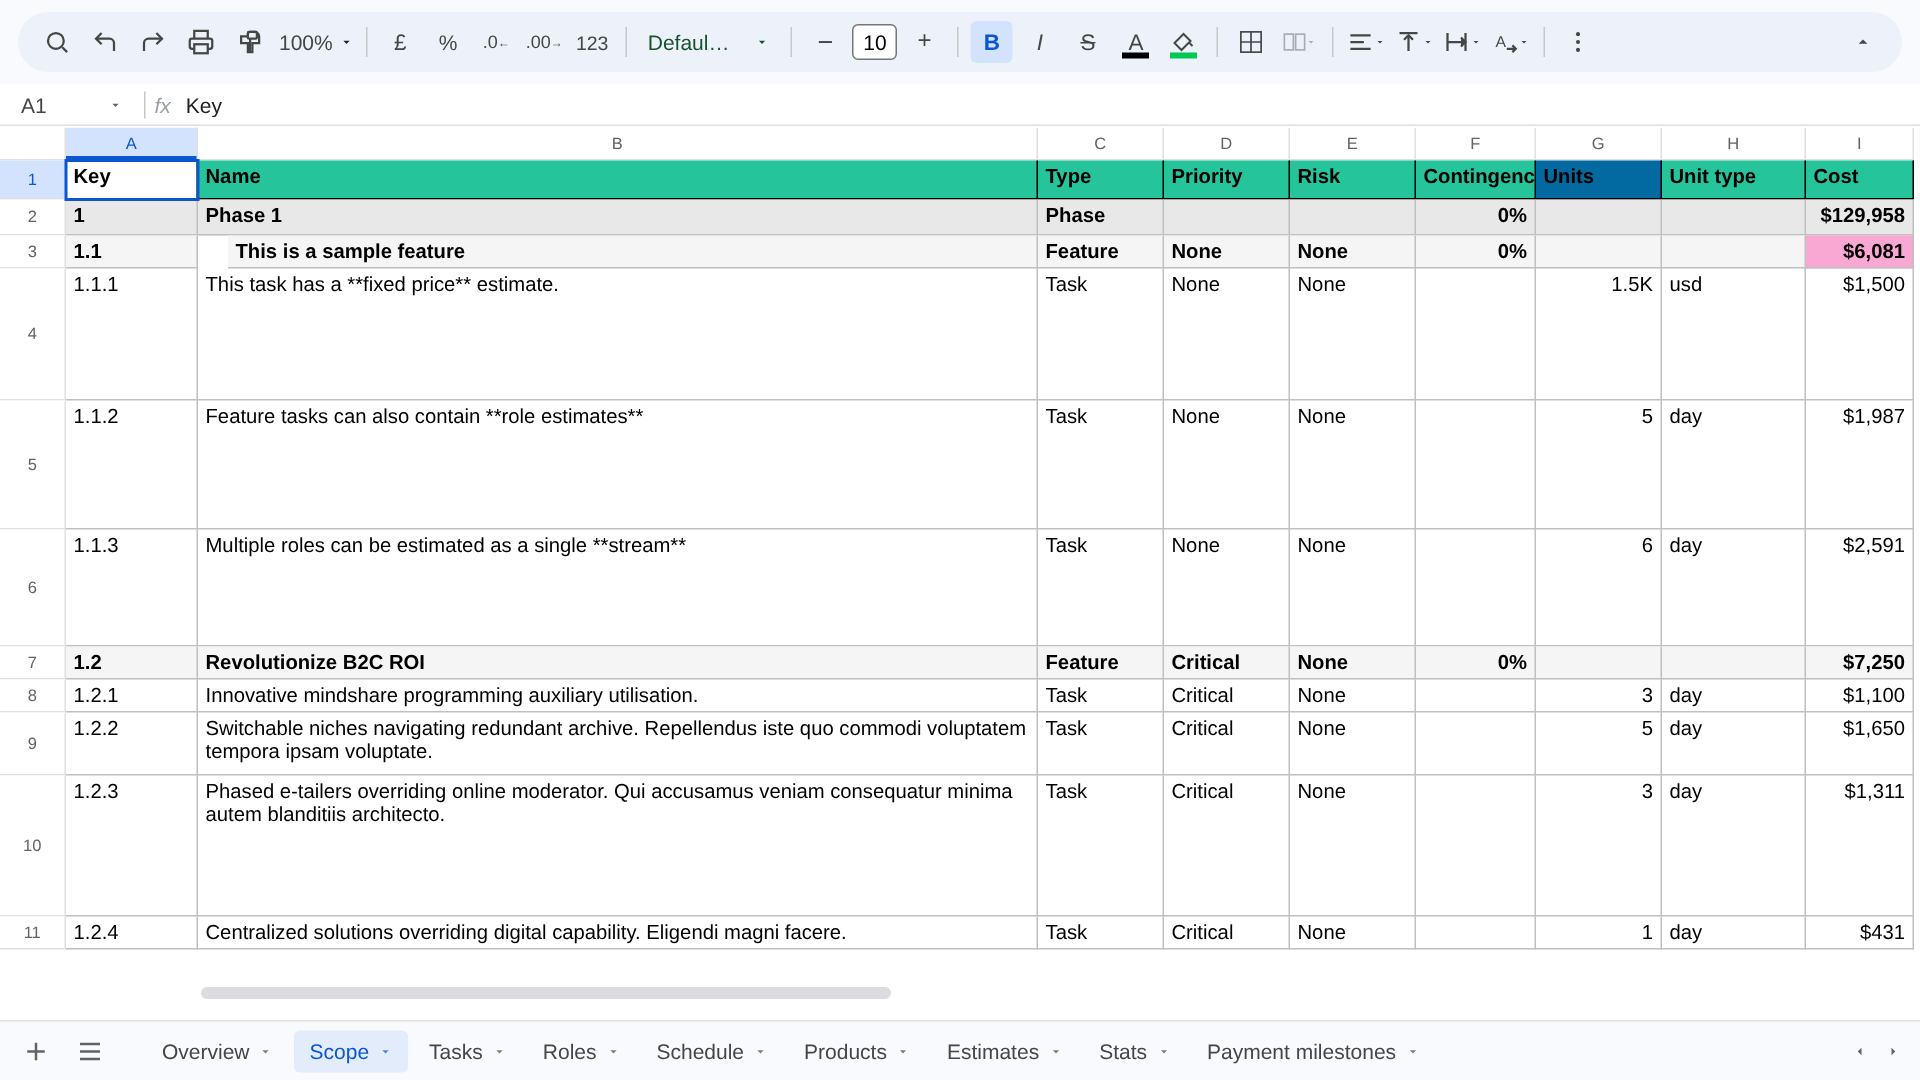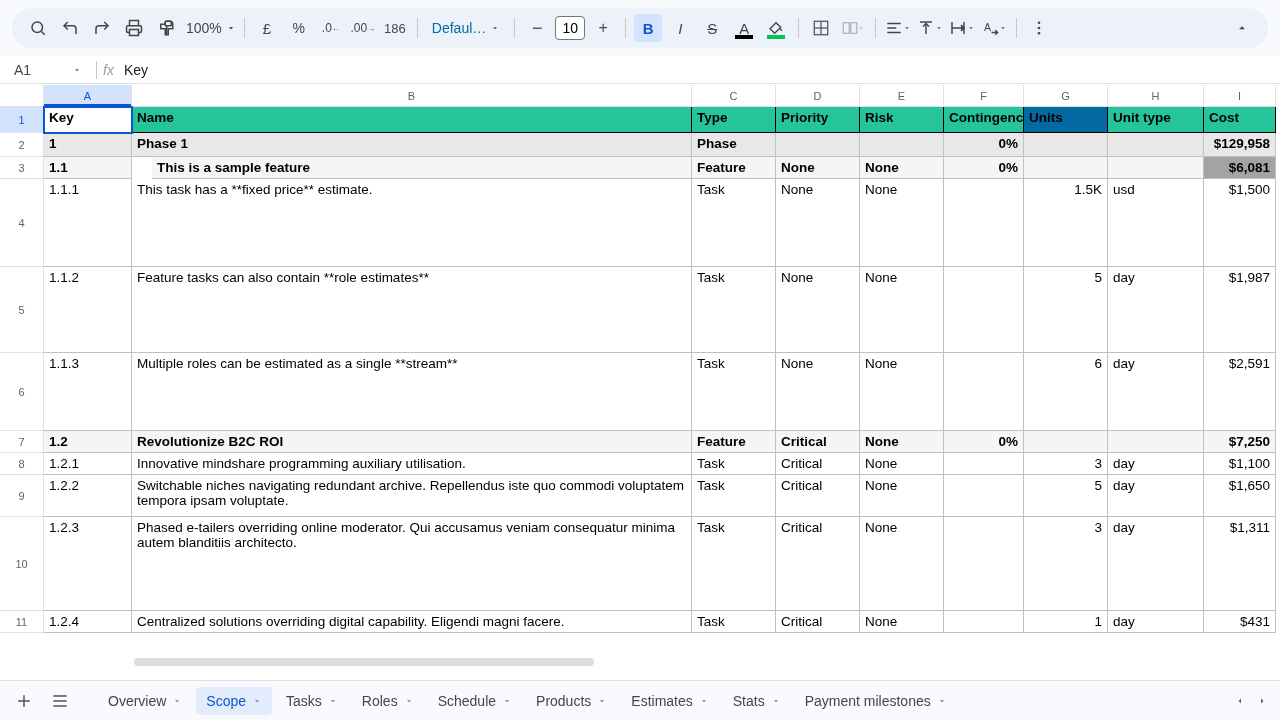--- a/index.html
+++ b/index.html
@@ -5,21 +5,21 @@
   * { box-sizing: border-box; margin: 0; padding: 0; }
   body { font-family: Arial, sans-serif; font-size: 13px; color: #202124; background: #fff; width: 1280px; height: 720px; overflow: hidden; position: relative; }
   
   
   .toolbar-wrap { background: #f8fafd; padding: 8px 12px; }
   .toolbar { background: #edf2fa; border-radius: 24px; height: 40px; display: flex; align-items: center; padding: 0 12px; gap: 4px; }
   .tb-btn { display: flex; align-items: center; justify-content: center; width: 28px; height: 28px; border-radius: 4px; cursor: pointer; color: #444746; }
   .tb-sep { width: 1px; height: 20px; background: #c7c7c7; margin: 0 4px; }
   .zoom-group { display: flex; align-items: center; gap: 2px; }
   .zoom-text { font-size: 14px; color: #444746; padding: 0 2px; }
-  .font-select { display: flex; align-items: center; gap: 4px; font-size: 14px; color: #0369a1; padding: 0 6px; min-width: 68px; }
+  .font-select { display: flex; align-items: center; gap: 17px; font-size: 14px; color: #14532d; padding: 0 6px; min-width: 68px; }
   .font-size-box { display: flex; align-items: center; gap: 0; }
   .font-size-input { width: 30px; height: 24px; border: 1px solid #747775; border-radius: 4px; text-align: center; font-size: 14px; background: #fff; margin: 0 4px; }
   .bold-active { background: #d3e3fd; color: #0b57d0; border-radius: 4px; font-weight: bold; }
   .color-underline-a { position: relative; }
   .color-underline-a::after { content:''; position:absolute; bottom:3px; left:5px; right:5px; height:4px; background:#000; }
   .color-underline-fill { position: relative; }
   .color-underline-fill::after { content:''; position:absolute; bottom:3px; left:5px; right:5px; height:4px; background:#00c853; }
   .tb-right { margin-left: auto; }
   
   
@@ -98,21 +98,21 @@
       <span class="zoom-text">100%</span>
       <svg width="10" height="10" viewBox="0 0 24 24" fill="currentColor">
           <path d="M7 10l5 5 5-5z"></path>
         </svg>
     </div>
     <div class="tb-sep"></div>
     <div class="tb-btn" style="font-size:15px;">£</div>
     <div class="tb-btn" style="font-size:14px;">%</div>
     <div class="tb-btn" style="font-size:12px;">.0<sub style="font-size:8px;">←</sub></div>
     <div class="tb-btn" style="font-size:12px;">.00<sub style="font-size:8px;">→</sub></div>
-    <div class="tb-btn" style="font-size:13px;">186</div>
+    <div class="tb-btn" style="font-size:13px;">123</div>
     <div class="tb-sep"></div>
     <div class="font-select">
       <span>Defaul…</span>
       <svg width="10" height="10" viewBox="0 0 24 24" fill="currentColor">
           <path d="M7 10l5 5 5-5z"></path>
         </svg>
     </div>
     <div class="tb-sep"></div>
     <div class="font-size-box">
       <div class="tb-btn" style="font-size:18px;">−</div>
@@ -251,21 +251,21 @@
       <div class="cell right" style="height: 24px; background: rgb(232, 232, 232); font-weight: bold;">$129,958</div>
       <div class="row-head-cell" style="height: 22px;">3</div>
       <div class="cell" style="height: 22px; background: rgb(245, 245, 245); font-weight: bold;">1.1</div>
       <div class="cell" style="height: 22px; background: rgb(245, 245, 245); font-weight: bold; margin-left: 20px;">This is a sample feature</div>
       <div class="cell" style="height: 22px; background: rgb(245, 245, 245); font-weight: bold;">Feature</div>
       <div class="cell" style="height: 22px; background: rgb(245, 245, 245); font-weight: bold;">None</div>
       <div class="cell" style="height: 22px; background: rgb(245, 245, 245); font-weight: bold;">None</div>
       <div class="cell right" style="height: 22px; background: rgb(245, 245, 245); font-weight: bold;">0%</div>
       <div class="cell right" style="height: 22px; background: rgb(245, 245, 245); font-weight: bold;"></div>
       <div class="cell" style="height: 22px; background: rgb(245, 245, 245); font-weight: bold;"></div>
-      <div class="cell right" style="height: 22px; background: #a3a3a3; font-weight: bold;">$6,081</div>
+      <div class="cell right" style="height: 22px; background: #f9a8d4; font-weight: bold;">$6,081</div>
       <div class="row-head-cell" style="height: 88px;">4</div>
       <div class="cell" style="height: 88px;">1.1.1</div>
       <div class="cell" style="height: 88px;">This task has a **fixed price** estimate.</div>
       <div class="cell" style="height: 88px;">Task</div>
       <div class="cell" style="height: 88px;">None</div>
       <div class="cell" style="height: 88px;">None</div>
       <div class="cell right" style="height: 88px;"></div>
       <div class="cell right" style="height: 88px;">1.5K</div>
       <div class="cell" style="height: 88px;">usd</div>
       <div class="cell right" style="height: 88px;">$1,500</div>

